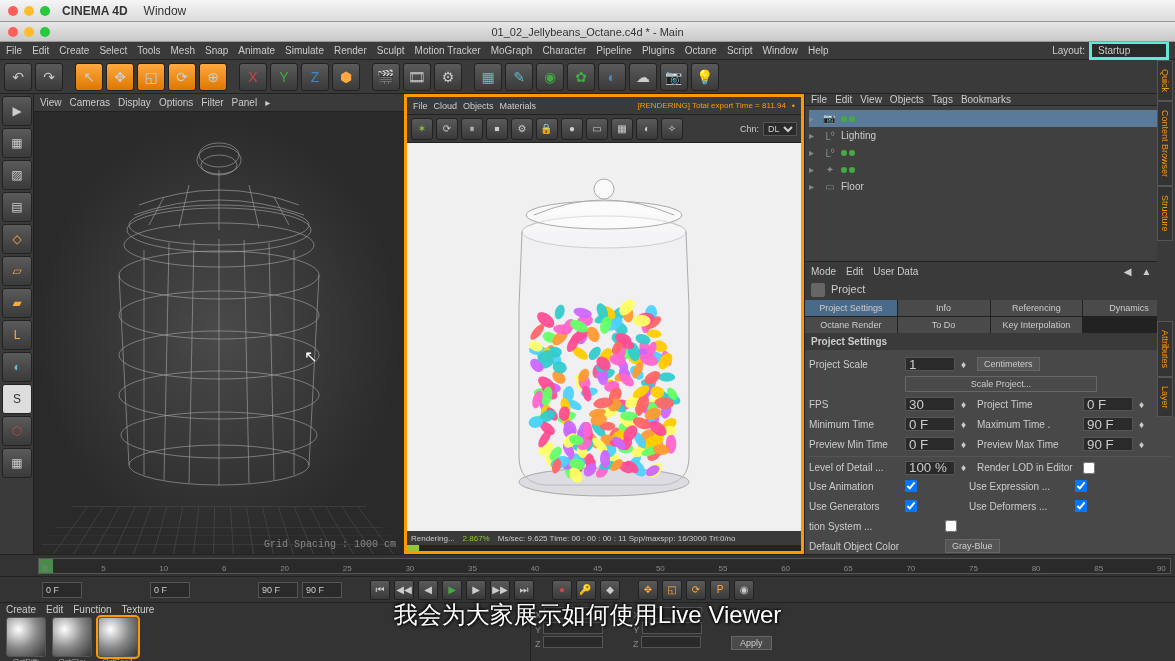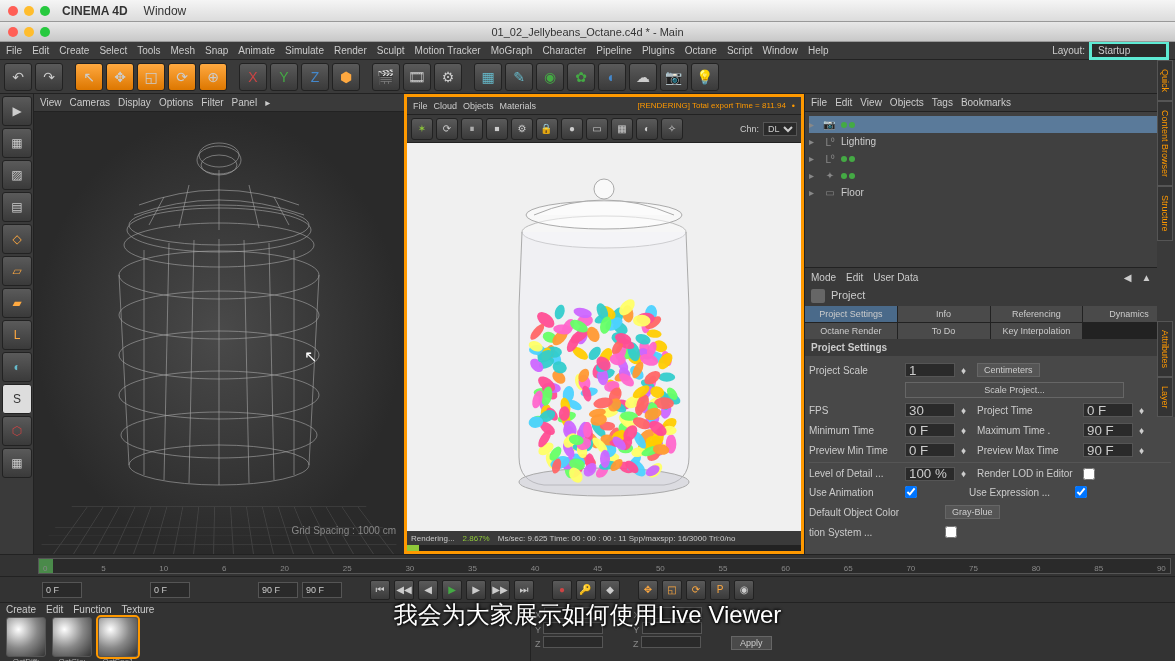--- a/index.html
+++ b/index.html
@@ -30,21 +30,21 @@
 .content-row { display: flex; height: 460px; }
 .left-palette { width: 34px; background: #3a3a3a; border-right: 1px solid #222; display: flex; flex-direction: column; gap: 2px; padding: 2px; }
 .palette-btn { width: 30px; height: 30px; background: linear-gradient(#5a5a5a, #3a3a3a); border: 1px solid #222; border-radius: 3px; display: flex; align-items: center; justify-content: center; cursor: pointer; font-size: 12px; }
 
 .viewport-area { width: 370px; background: #2a2a2a; display: flex; flex-direction: column; position: relative; }
 .viewport-menu { background: #3a3a3a; height: 18px; display: flex; align-items: center; padding: 0 6px; gap: 8px; font-size: 10px; border-bottom: 1px solid #222; }
 .viewport-label { position: absolute; top: 22px; left: 6px; font-size: 10px; color: #aaa; }
 .viewport-canvas { flex: 1; background: radial-gradient(ellipse at center, #4a4a4a 0%, #2a2a2a 70%); position: relative; overflow: hidden; }
 .wireframe-jar { position: absolute; left: 50%; top: 50%; transform: translate(-50%, -55%); }
 .grid-floor { position: absolute; bottom: 0; left: 0; right: 0; height: 120px; background: repeating-linear-gradient(0deg, transparent, transparent 19px, #555 19px, #555 20px), repeating-linear-gradient(90deg, transparent, transparent 19px, #555 19px, #555 20px); opacity: 0.5; transform: perspective(400px) rotateX(60deg); transform-origin: bottom; }
-.grid-spacing { position: absolute; bottom: 18px; right: 8px; font-size: 10px; color: #888; }
+.grid-spacing { position: absolute; bottom: 4px; right: 8px; font-size: 10px; color: #888; font-family: Liberation Mono, monospace; }
 
 .live-viewer { width: 400px; border: 3px solid #ff9900; background: #3a3a3a; display: flex; flex-direction: column; }
 .live-viewer-menu { background: #3a3a3a; height: 18px; display: flex; align-items: center; padding: 0 6px; gap: 6px; font-size: 9px; border-bottom: 1px solid #222; }
 .live-viewer-menu .rt { color: #ff9900; margin-left: auto; font-size: 8px; }
 .live-toolbar { background: #3a3a3a; height: 28px; display: flex; align-items: center; padding: 0 4px; gap: 3px; border-bottom: 1px solid #222; }
 .live-btn { width: 22px; height: 22px; background: linear-gradient(#5a5a5a, #3a3a3a); border: 1px solid #222; border-radius: 3px; display: flex; align-items: center; justify-content: center; cursor: pointer; font-size: 10px; }
 .live-btn.green-star { color: #8fc93a; }
 .live-toolbar .chn { margin-left: auto; font-size: 9px; display: flex; align-items: center; gap: 4px; }
 .live-toolbar .chn select { background: #2a2a2a; color: #ccc; border: 1px solid #555; font-size: 9px; }
 .live-stats { background: #3a3a3a; height: 14px; font-size: 8px; color: #ff9900; padding: 0 4px; display: flex; align-items: center; border-bottom: 1px solid #222; }
@@ -598,21 +598,21 @@
       <div class="attr-section-title">Project Settings</div>
       <div class="attr-body">
         <div class="attr-row">
           <span class="lbl">Project Scale</span>
           <input class="fld" value="1" style="">
           <span style="width:10px">♦</span>
           <span class="unit">Centimeters</span>
         </div>
         <div class="attr-row">
           <span class="lbl"></span>
-          <button class="scale-btn" style="width:219px">Scale Project...</button>
+          <button class="scale-btn" style="width:192px">Scale Project...</button>
         </div>
         <div id="attr-rows">
             <div class="attr-row">
               <span class="lbl">FPS</span>
               <input class="fld" value="30" style="">
               <span style="width:10px">♦</span>
               <span class="lbl2">Project Time</span>
               <input class="fld" value="0 F" style="">
               <span style="width:10px">♦</span>
             </div>
@@ -641,28 +641,35 @@
           <input type="checkbox" class="cb" style="">
         </div>
         <div id="attr-checks">
             <div class="attr-row">
               <span class="lbl">Use Animation</span>
               <input type="checkbox" class="cb" checked="" style="">
               <span style="width:40px"></span>
               <span class="lbl2">Use Expression ...</span>
               <input type="checkbox" class="cb" checked="" style="">
             </div>
+            <div class="attr-row">
+              <span class="lbl">Use Generators</span>
+              <input type="checkbox" class="cb" checked="" style="">
+              <span style="width:40px"></span>
+              <span class="lbl2">Use Deformers ...</span>
+              <input type="checkbox" class="cb" checked="" style="">
+            </div>
           </div>
+        <div class="attr-row">
+          <span class="lbl" style="width:130px">tion System ...</span>
+          <input type="checkbox" class="cb" style="">
+        </div>
         <div class="attr-row">
           <span class="lbl" style="width:130px">Default Object Color</span>
           <span class="unit">Gray-Blue</span>
-        </div>
-        <div class="attr-row">
-          <span class="lbl" style="width:130px">tion System ...</span>
-          <input type="checkbox" class="cb" style="">
         </div>
       </div>
     </div>
   </div>
 </div>
 
 <div class="timeline-area">
   <div style="width:34px"></div>
   <div class="timeline-ruler">
     <div class="marker"></div>

